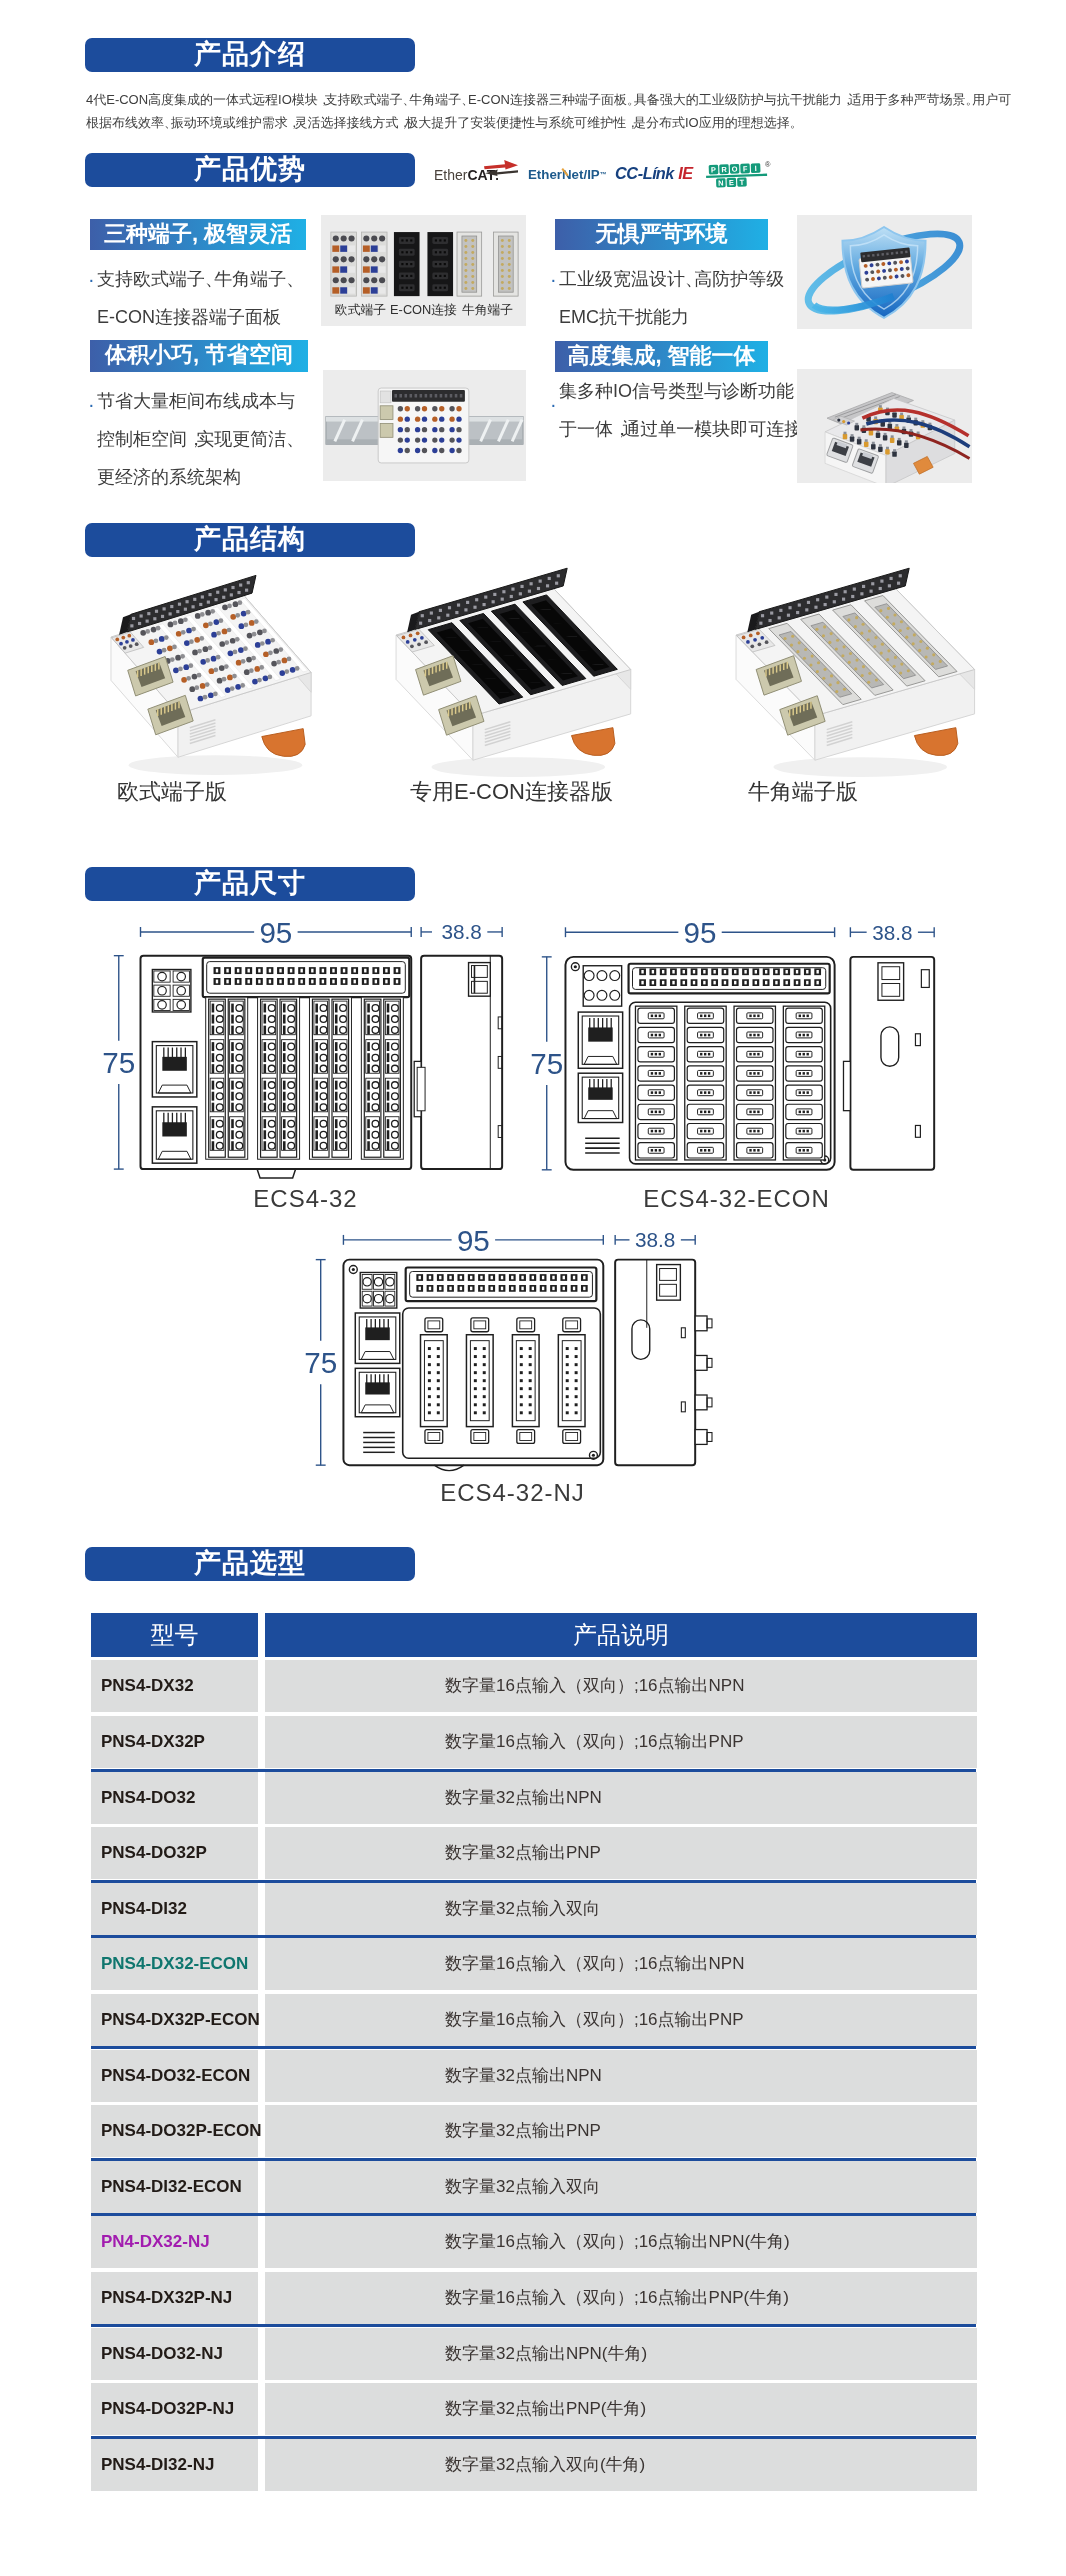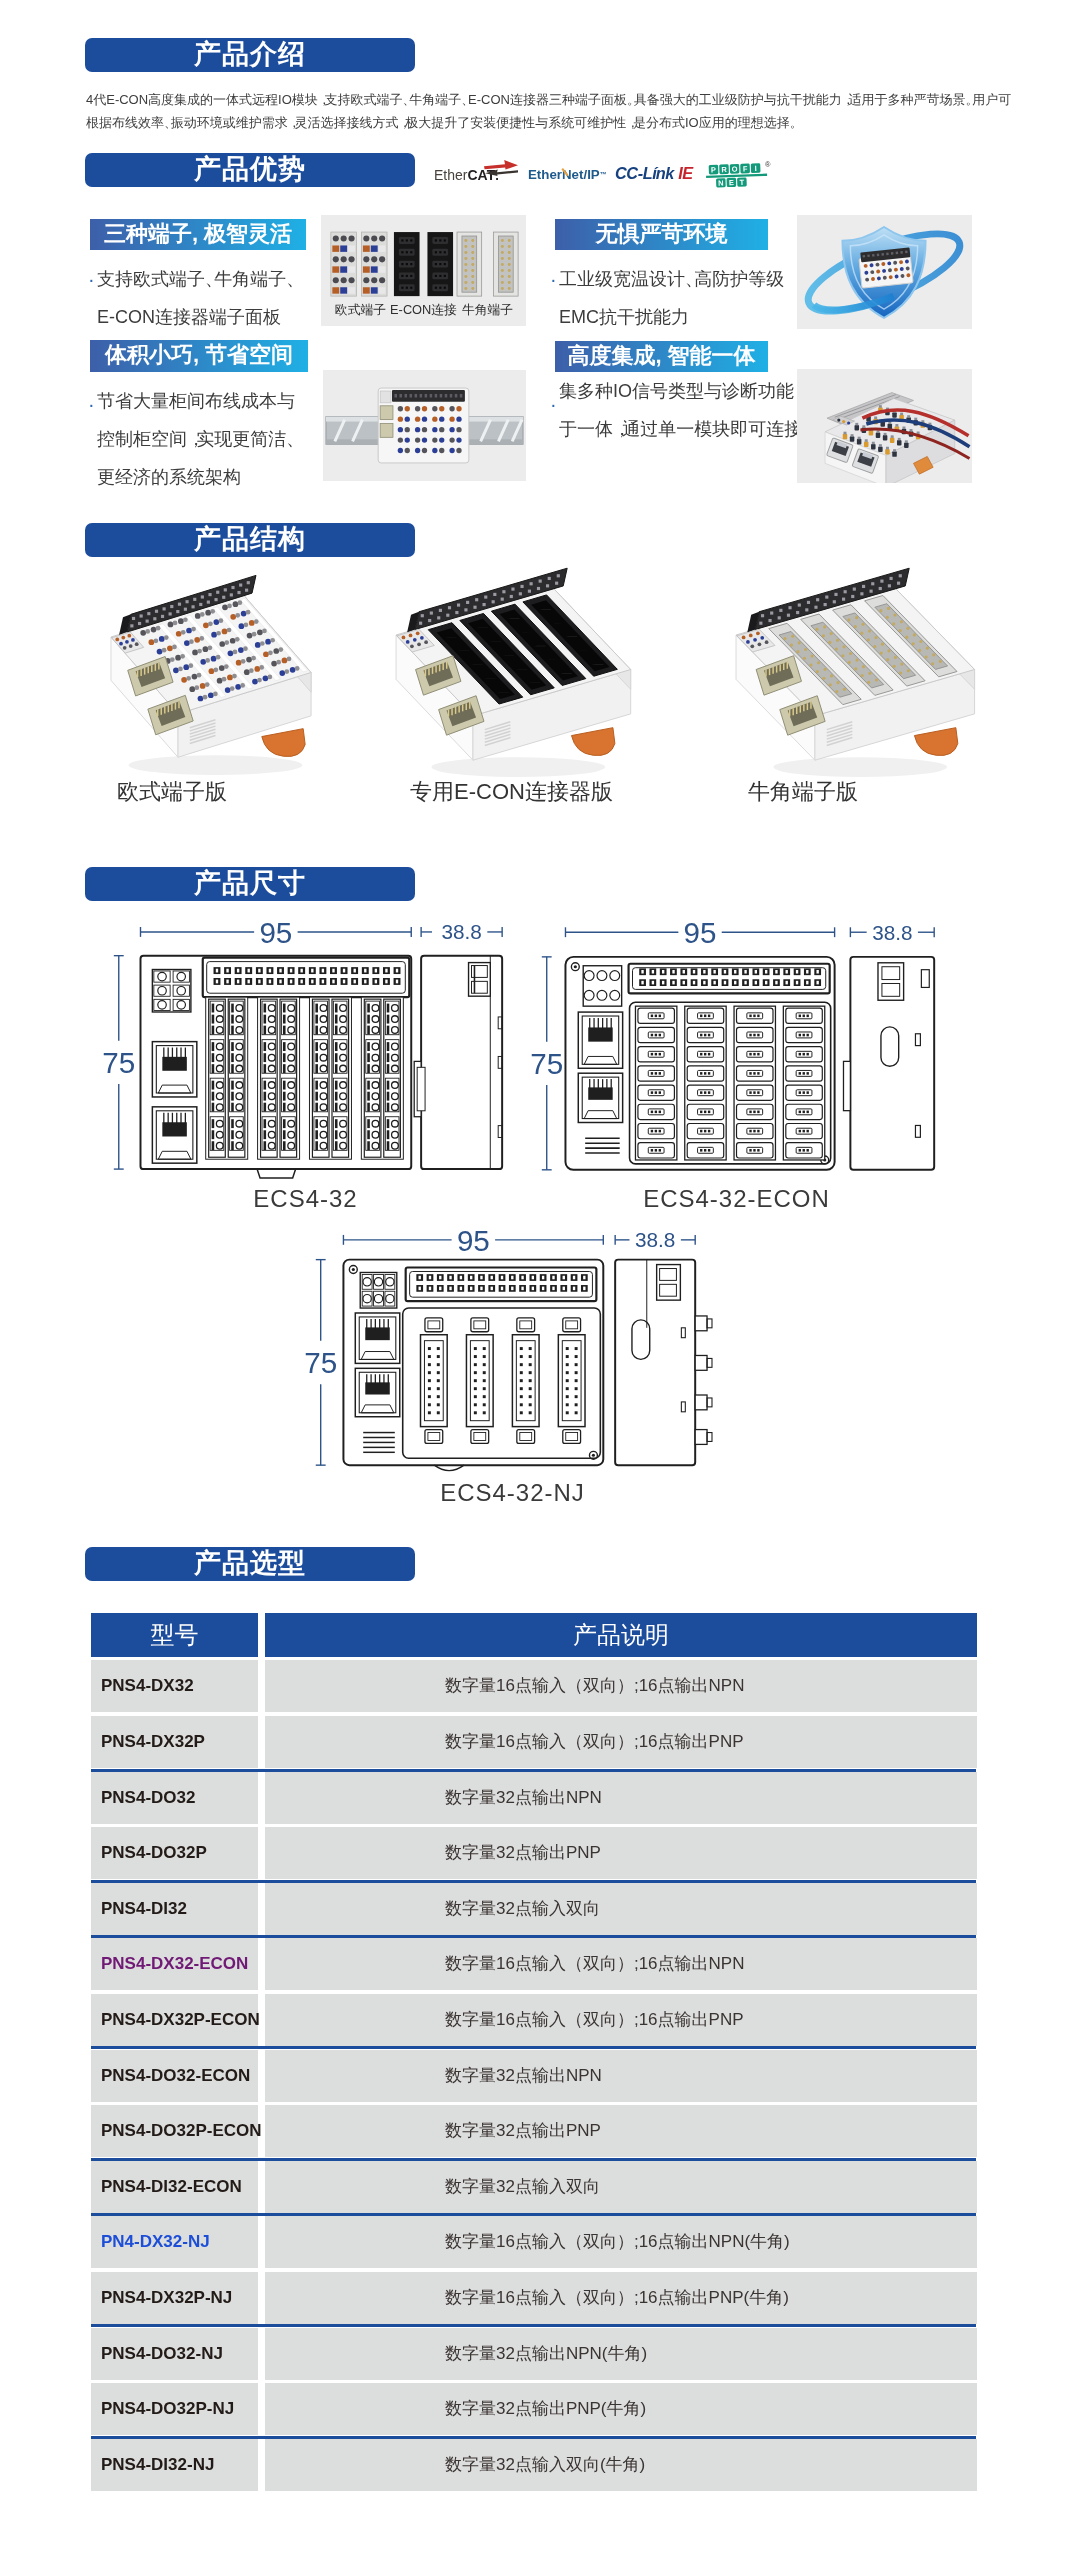--- a/index.html
+++ b/index.html
@@ -1835,21 +1835,21 @@
 <div style="position:absolute;left:174px;top:214px;width:712px;height:52px;background:#dcdddd;"></div>
 <div style="position:absolute;left:10px;top:214px;height:52px;font-weight:bold;font-size:17px;color:#221b17;line-height:52px;">PNS4-DO32P</div>
 <div style="position:absolute;left:354px;top:214px;height:52px;font-size:17px;color:#3a3432;line-height:52px;">数字量32点输出PNP</div>
 <div style="position:absolute;left:0;top:270px;width:167px;height:52px;background:#dcdddd;"></div>
 <div style="position:absolute;left:174px;top:270px;width:712px;height:52px;background:#dcdddd;"></div>
 <div style="position:absolute;left:10px;top:270px;height:52px;font-weight:bold;font-size:17px;color:#221b17;line-height:52px;">PNS4-DI32</div>
 <div style="position:absolute;left:354px;top:270px;height:52px;font-size:17px;color:#3a3432;line-height:52px;">数字量32点输入双向</div>
 <div style="position:absolute;left:0;top:267px;width:885px;height:2.8px;background:#1c4c9c;"></div>
 <div style="position:absolute;left:0;top:325px;width:167px;height:52px;background:#dcdddd;"></div>
 <div style="position:absolute;left:174px;top:325px;width:712px;height:52px;background:#dcdddd;"></div>
-<div style="position:absolute;left:10px;top:325px;height:52px;font-weight:bold;font-size:17px;color:#701a75;line-height:52px;">PNS4-DX32-ECON</div>
+<div style="position:absolute;left:10px;top:325px;height:52px;font-weight:bold;font-size:17px;color:#0f766e;line-height:52px;">PNS4-DX32-ECON</div>
 <div style="position:absolute;left:354px;top:325px;height:52px;font-size:17px;color:#3a3432;line-height:52px;">数字量16点输入（双向）;16点输出NPN</div>
 <div style="position:absolute;left:0;top:322px;width:885px;height:2.8px;background:#1c4c9c;"></div>
 <div style="position:absolute;left:0;top:381px;width:167px;height:52px;background:#dcdddd;"></div>
 <div style="position:absolute;left:174px;top:381px;width:712px;height:52px;background:#dcdddd;"></div>
 <div style="position:absolute;left:10px;top:381px;height:52px;font-weight:bold;font-size:17px;color:#221b17;line-height:52px;">PNS4-DX32P-ECON</div>
 <div style="position:absolute;left:354px;top:381px;height:52px;font-size:17px;color:#3a3432;line-height:52px;">数字量16点输入（双向）;16点输出PNP</div>
 <div style="position:absolute;left:0;top:437px;width:167px;height:52px;background:#dcdddd;"></div>
 <div style="position:absolute;left:174px;top:437px;width:712px;height:52px;background:#dcdddd;"></div>
 <div style="position:absolute;left:10px;top:437px;height:52px;font-weight:bold;font-size:17px;color:#221b17;line-height:52px;">PNS4-DO32-ECON</div>
 <div style="position:absolute;left:354px;top:437px;height:52px;font-size:17px;color:#3a3432;line-height:52px;">数字量32点输出NPN</div>
@@ -1858,21 +1858,21 @@
 <div style="position:absolute;left:174px;top:492px;width:712px;height:52px;background:#dcdddd;"></div>
 <div style="position:absolute;left:10px;top:492px;height:52px;font-weight:bold;font-size:17px;color:#221b17;line-height:52px;">PNS4-DO32P-ECON</div>
 <div style="position:absolute;left:354px;top:492px;height:52px;font-size:17px;color:#3a3432;line-height:52px;">数字量32点输出PNP</div>
 <div style="position:absolute;left:0;top:548px;width:167px;height:52px;background:#dcdddd;"></div>
 <div style="position:absolute;left:174px;top:548px;width:712px;height:52px;background:#dcdddd;"></div>
 <div style="position:absolute;left:10px;top:548px;height:52px;font-weight:bold;font-size:17px;color:#221b17;line-height:52px;">PNS4-DI32-ECON</div>
 <div style="position:absolute;left:354px;top:548px;height:52px;font-size:17px;color:#3a3432;line-height:52px;">数字量32点输入双向</div>
 <div style="position:absolute;left:0;top:545px;width:885px;height:2.8px;background:#1c4c9c;"></div>
 <div style="position:absolute;left:0;top:603px;width:167px;height:52px;background:#dcdddd;"></div>
 <div style="position:absolute;left:174px;top:603px;width:712px;height:52px;background:#dcdddd;"></div>
-<div style="position:absolute;left:10px;top:603px;height:52px;font-weight:bold;font-size:17px;color:#1d4ed8;line-height:52px;">PN4-DX32-NJ</div>
+<div style="position:absolute;left:10px;top:603px;height:52px;font-weight:bold;font-size:17px;color:#a21caf;line-height:52px;">PN4-DX32-NJ</div>
 <div style="position:absolute;left:354px;top:603px;height:52px;font-size:17px;color:#3a3432;line-height:52px;">数字量16点输入（双向）;16点输出NPN(牛角)</div>
 <div style="position:absolute;left:0;top:600px;width:885px;height:2.8px;background:#1c4c9c;"></div>
 <div style="position:absolute;left:0;top:659px;width:167px;height:52px;background:#dcdddd;"></div>
 <div style="position:absolute;left:174px;top:659px;width:712px;height:52px;background:#dcdddd;"></div>
 <div style="position:absolute;left:10px;top:659px;height:52px;font-weight:bold;font-size:17px;color:#221b17;line-height:52px;">PNS4-DX32P-NJ</div>
 <div style="position:absolute;left:354px;top:659px;height:52px;font-size:17px;color:#3a3432;line-height:52px;">数字量16点输入（双向）;16点输出PNP(牛角)</div>
 <div style="position:absolute;left:0;top:715px;width:167px;height:52px;background:#dcdddd;"></div>
 <div style="position:absolute;left:174px;top:715px;width:712px;height:52px;background:#dcdddd;"></div>
 <div style="position:absolute;left:10px;top:715px;height:52px;font-weight:bold;font-size:17px;color:#221b17;line-height:52px;">PNS4-DO32-NJ</div>
 <div style="position:absolute;left:354px;top:715px;height:52px;font-size:17px;color:#3a3432;line-height:52px;">数字量32点输出NPN(牛角)</div>

